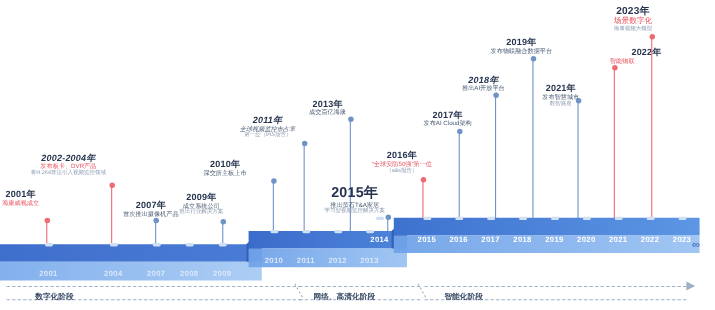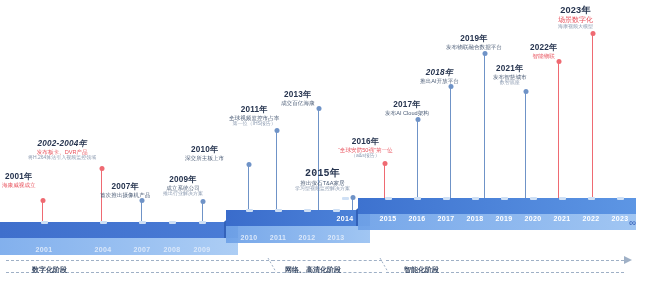--- a/index.html
+++ b/index.html
@@ -111,21 +111,21 @@
         <div class="stem-dot"></div>
       </div>
       <div class="milestone" style="left: 28px; top: 139px;">
         <div class="ms-year" style="font-size: 8.2px; font-style: italic;">2002-2004年</div>
         <div class="ms-desc hl" style="font-size: 5.6px;">发布板卡、DVR产品</div>
         <div class="ms-sub hl" style="font-size: 5px;">将H.264算法引入视频监控领域</div>
       </div>
       <div class="stem blue" style="left: 141px; top: 200px; height: 30px;">
         <div class="stem-dot"></div>
       </div>
-      <div class="milestone" style="left: 100px; top: 182px;">
+      <div class="milestone" style="left: 112px; top: 182px;">
         <div class="ms-year" style="font-size: 8.2px;">2007年</div>
         <div class="ms-desc" style="font-size: 5.6px;">首次推出摄像机产品</div>
       </div>
       <div class="stem blue" style="left: 202px; top: 201px; height: 29px;">
         <div class="stem-dot"></div>
       </div>
       <div class="milestone" style="left: 163px; top: 175px;">
         <div class="ms-year" style="font-size: 8.2px;">2009年</div>
         <div class="ms-desc" style="font-size: 5.6px;">成立系统公司</div>
         <div class="ms-sub" style="font-size: 5px;">推出行业解决方案</div>
@@ -133,37 +133,37 @@
       <div class="stem blue" style="left: 248px; top: 164px; height: 59px;">
         <div class="stem-dot"></div>
       </div>
       <div class="milestone" style="left: 185px; top: 145px;">
         <div class="ms-year" style="font-size: 8.2px; text-align: center;">2010年</div>
         <div class="ms-desc" style="font-size: 5.6px;">深交所主板上市</div>
       </div>
       <div class="stem blue" style="left: 276px; top: 130px; height: 93px;">
         <div class="stem-dot"></div>
       </div>
-      <div class="milestone" style="left: 229px; top: 105px;">
+      <div class="milestone" style="left: 218px; top: 105px; font-style: italic;">
         <div class="ms-year" style="font-size: 8.2px;">2011年</div>
         <div class="ms-desc" style="font-size: 5.6px;">全球视频监控市占率</div>
         <div class="ms-sub" style="font-size: 5px;">第一位（IHS报告）</div>
       </div>
       <div class="stem blue" style="left: 318px; top: 108px; height: 115px;">
         <div class="stem-dot"></div>
       </div>
       <div class="milestone" style="left: 281px; top: 90px;">
         <div class="ms-year" style="font-size: 8.2px;">2013年</div>
         <div class="ms-desc" style="font-size: 5.6px;">成交百亿海康</div>
       </div>
       <div class="stem blue" style="left: 352px; top: 197px; height: 24px;">
         <div class="stem-dot"></div>
       </div>
       <div class="milestone" style="left: 295px; top: 168px;">
-        <div class="ms-year" style="font-size: 10px; font-family: Liberation Mono, monospace;">2015年</div>
+        <div class="ms-year" style="font-size: 13px;">2015年</div>
         <div class="ms-desc" style="font-size: 5.6px;">推出萤石T&amp;A家居</div>
         <div class="ms-sub" style="font-size: 5px;">学习型视频监控解决方案</div>
       </div>
       <div class="stem red" style="left: 384px; top: 163px; height: 57px;">
         <div class="stem-dot"></div>
       </div>
       <div class="milestone" style="left: 338px; top: 137px;">
         <div class="ms-year" style="font-size: 8.2px;">2016年</div>
         <div class="ms-desc hl" style="font-size: 5.6px;">“全球安防50强”第一位</div>
         <div class="ms-sub" style="font-size: 5px;">（a&amp;s报告）</div>
@@ -185,30 +185,30 @@
       <div class="stem blue" style="left: 484px; top: 53px; height: 161px;">
         <div class="stem-dot"></div>
       </div>
       <div class="milestone" style="left: 446px; top: 34px;">
         <div class="ms-year" style="font-size: 8.2px;">2019年</div>
         <div class="ms-desc" style="font-size: 5.6px;">发布物联融合数据平台</div>
       </div>
       <div class="stem blue" style="left: 525px; top: 91px; height: 121px;">
         <div class="stem-dot"></div>
       </div>
-      <div class="milestone" style="left: 493px; top: 64px;">
+      <div class="milestone" style="left: 493px; top: 76px;">
         <div class="ms-year" style="font-size: 8.2px;">2021年</div>
         <div class="ms-desc" style="font-size: 5.6px;">发布智慧城市</div>
         <div class="ms-sub" style="font-size: 5px;">数智底座</div>
       </div>
       <div class="stem red" style="left: 558px; top: 61px; height: 149px;">
         <div class="stem-dot"></div>
       </div>
       <div class="milestone" style="left: 530px; top: 43px;">
-        <div class="ms-year" style="font-size: 8.2px;">2022年</div>
+        <div class="ms-year" style="font-size: 8.2px; margin-left: 44px;">2022年</div>
         <div class="ms-desc hl" style="font-size: 5.6px;">智能物联</div>
       </div>
       <div class="stem red" style="left: 592px; top: 33px; height: 176px;">
         <div class="stem-dot"></div>
       </div>
       <div class="milestone" style="left: 558px; top: 5px;">
         <div class="ms-year" style="font-size: 9.2px;">2023年</div>
         <div class="ms-desc hl" style="font-size: 7px;">场景数字化</div>
         <div class="ms-sub" style="font-size: 5px;">海康视频大模型</div>
       </div>

